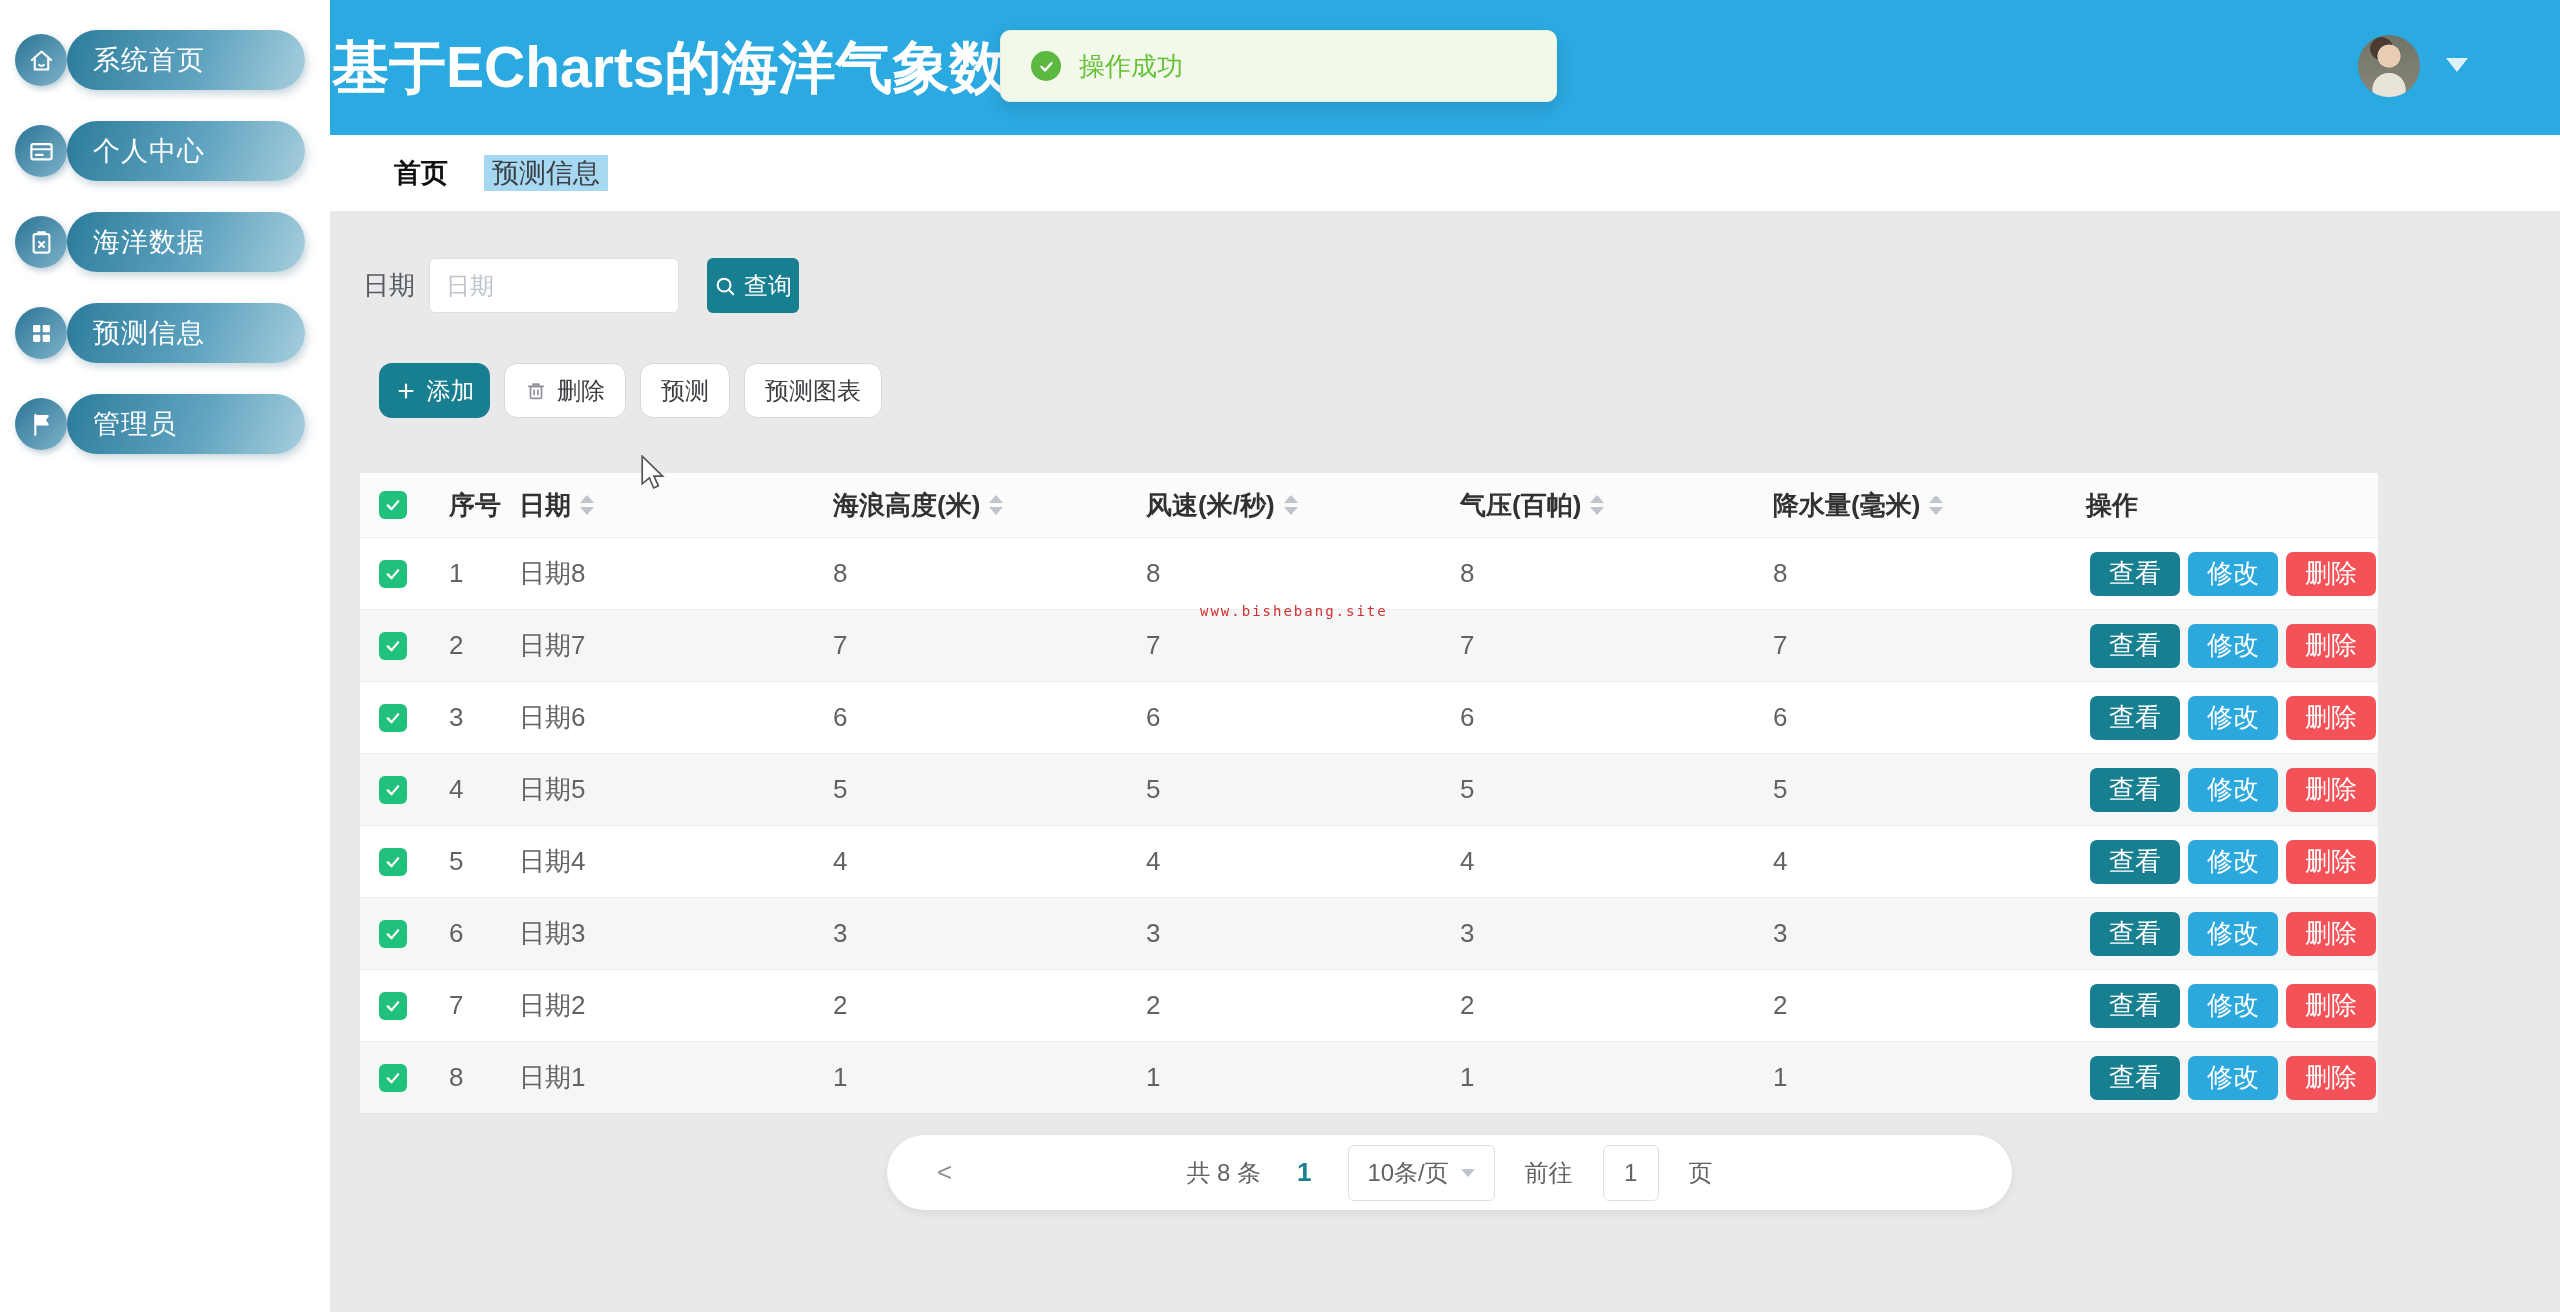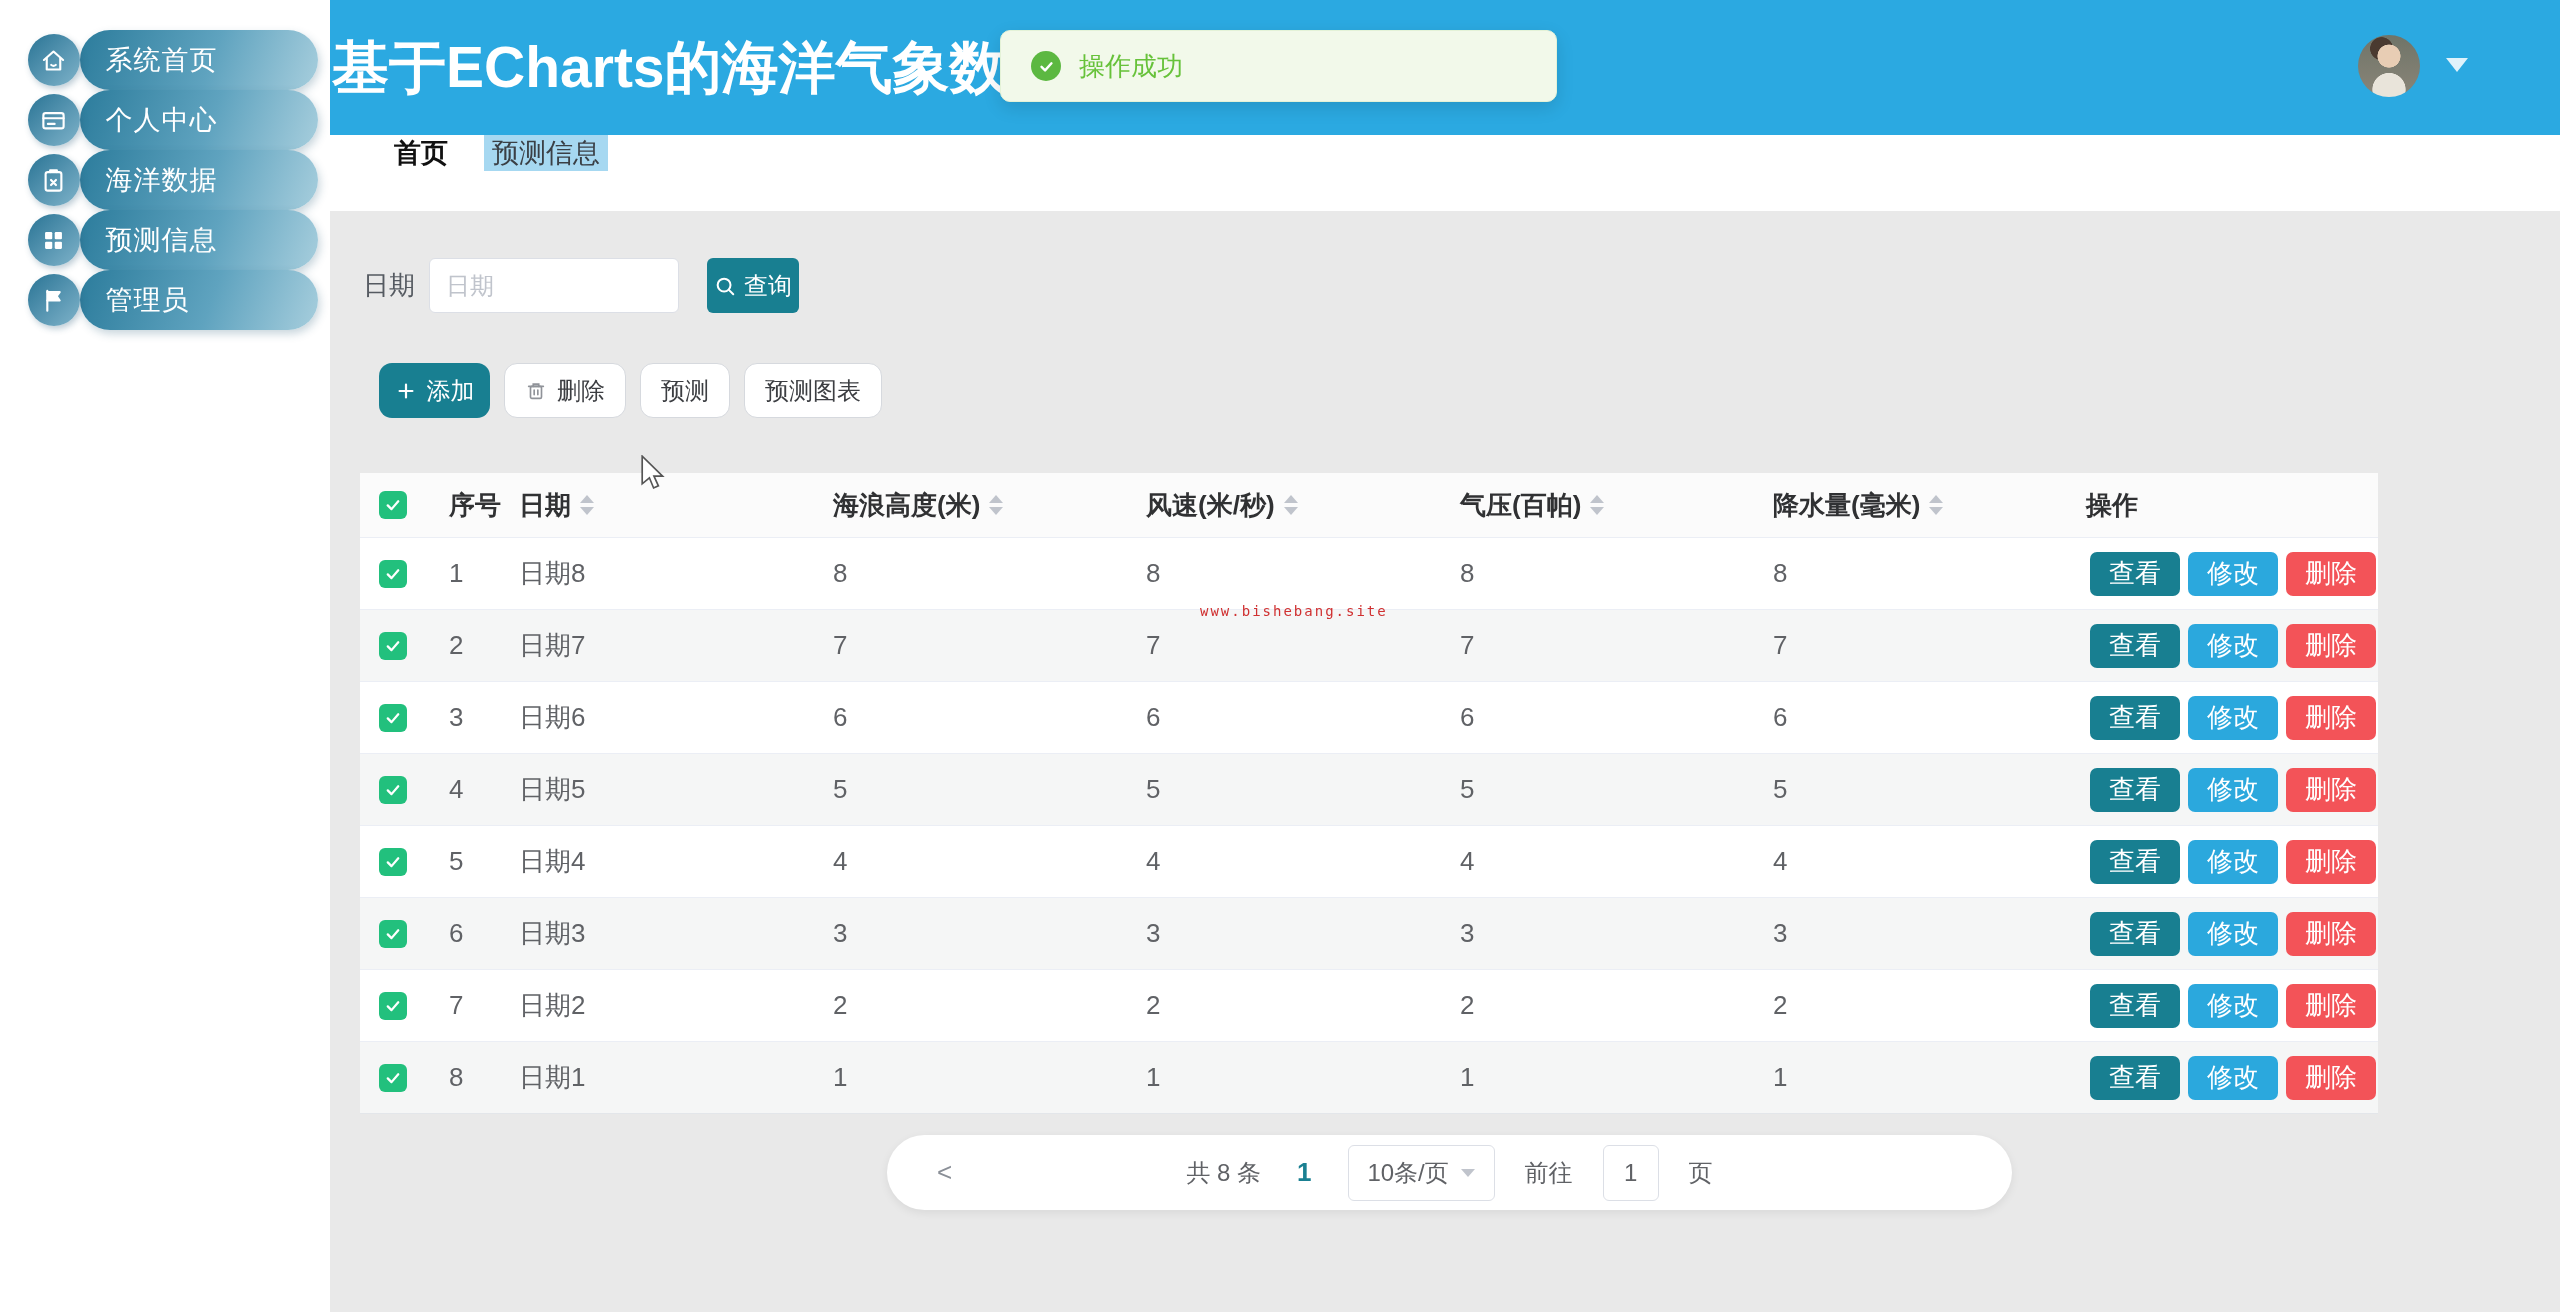--- a/index.html
+++ b/index.html
@@ -2,21 +2,21 @@
 <html><head>
 <meta charset="utf-8">
 <style>
   * { margin:0; padding:0; box-sizing:border-box; }
   html,body { width:2560px; height:1312px; overflow:hidden; background:#ffffff;
     font-family:"Liberation Sans","DejaVu Sans",sans-serif; }
   .stage { position:relative; width:2560px; height:1312px; }
 
   
   .sidebar { position:absolute; left:0; top:0; width:330px; height:1312px; background:#ffffff; z-index:5;
-    display:flex; flex-direction:column; padding-top:30px;align-items:center; }
+    display:flex; flex-direction:column; gap:31px; padding-top:30px; }
   .side-item { position:relative; height:60px; cursor:pointer; }
   .side-pill { margin-left:67px; width:238px; height:60px; border-radius:30px;
     background:linear-gradient(110deg,#2c7c9c 0%,#5fa3bf 55%,#a7cedd 100%);
     display:flex; align-items:center; padding-left:26px; color:#fff; font-size:27px; letter-spacing:1px;
     box-shadow:2px 4px 8px rgba(40,90,120,.25); }
   .side-bubble { position:absolute; left:15px; top:4px; width:52px; height:52px; border-radius:50%;
     background:linear-gradient(135deg,#2a7495 0%,#7fb3ca 100%);
     display:flex; align-items:center; justify-content:center;
     box-shadow:2px 3px 6px rgba(40,90,120,.3); }
   .side-bubble svg { width:27px; height:27px; }
@@ -40,21 +40,21 @@
   .toast { position:absolute; left:1000px; top:30px; width:557px; height:72px; z-index:20;
     background:#f2f9ea; border:1px solid #e4f2d7; border-radius:10px;
     box-shadow:0 6px 18px rgba(0,0,0,.12); display:flex; align-items:center; padding-left:30px; gap:18px; }
   .toast-check { width:30px; height:30px; border-radius:50%; background:#5cb841;
     display:flex; align-items:center; justify-content:center; flex:0 0 auto; }
   .toast-check svg { width:17px; height:17px; }
   .toast-text { color:#67c23a; font-size:26px; }
 
   
   .tabbar { position:absolute; left:330px; top:135px; right:0; height:76px; background:#ffffff;
-    display:flex; align-items:flex-start; padding-left:34px; }
+    display:flex; align-items:center; padding-left:34px; }
   .tab { display:flex; align-items:center; padding:0 30px; font-size:27px; color:#111; font-weight:bold; cursor:pointer; }
   .tab.active { font-weight:normal; color:#3a3f45; background:#a6d8f1; padding:0 8px; margin-left:6px;
     min-width:120px; justify-content:center; }
 
   
   .content { position:absolute; left:330px; top:211px; right:0; bottom:0; background:#e9e9e9; }
 
   .search-row { position:absolute; left:33px; top:47px; height:55px; display:flex; align-items:center; }
   .search-label { font-size:26px; color:#555a61; margin-right:14px; }
   .search-input { width:250px; height:55px; background:#fff; border:1px solid #dcdfe6; border-radius:6px;

